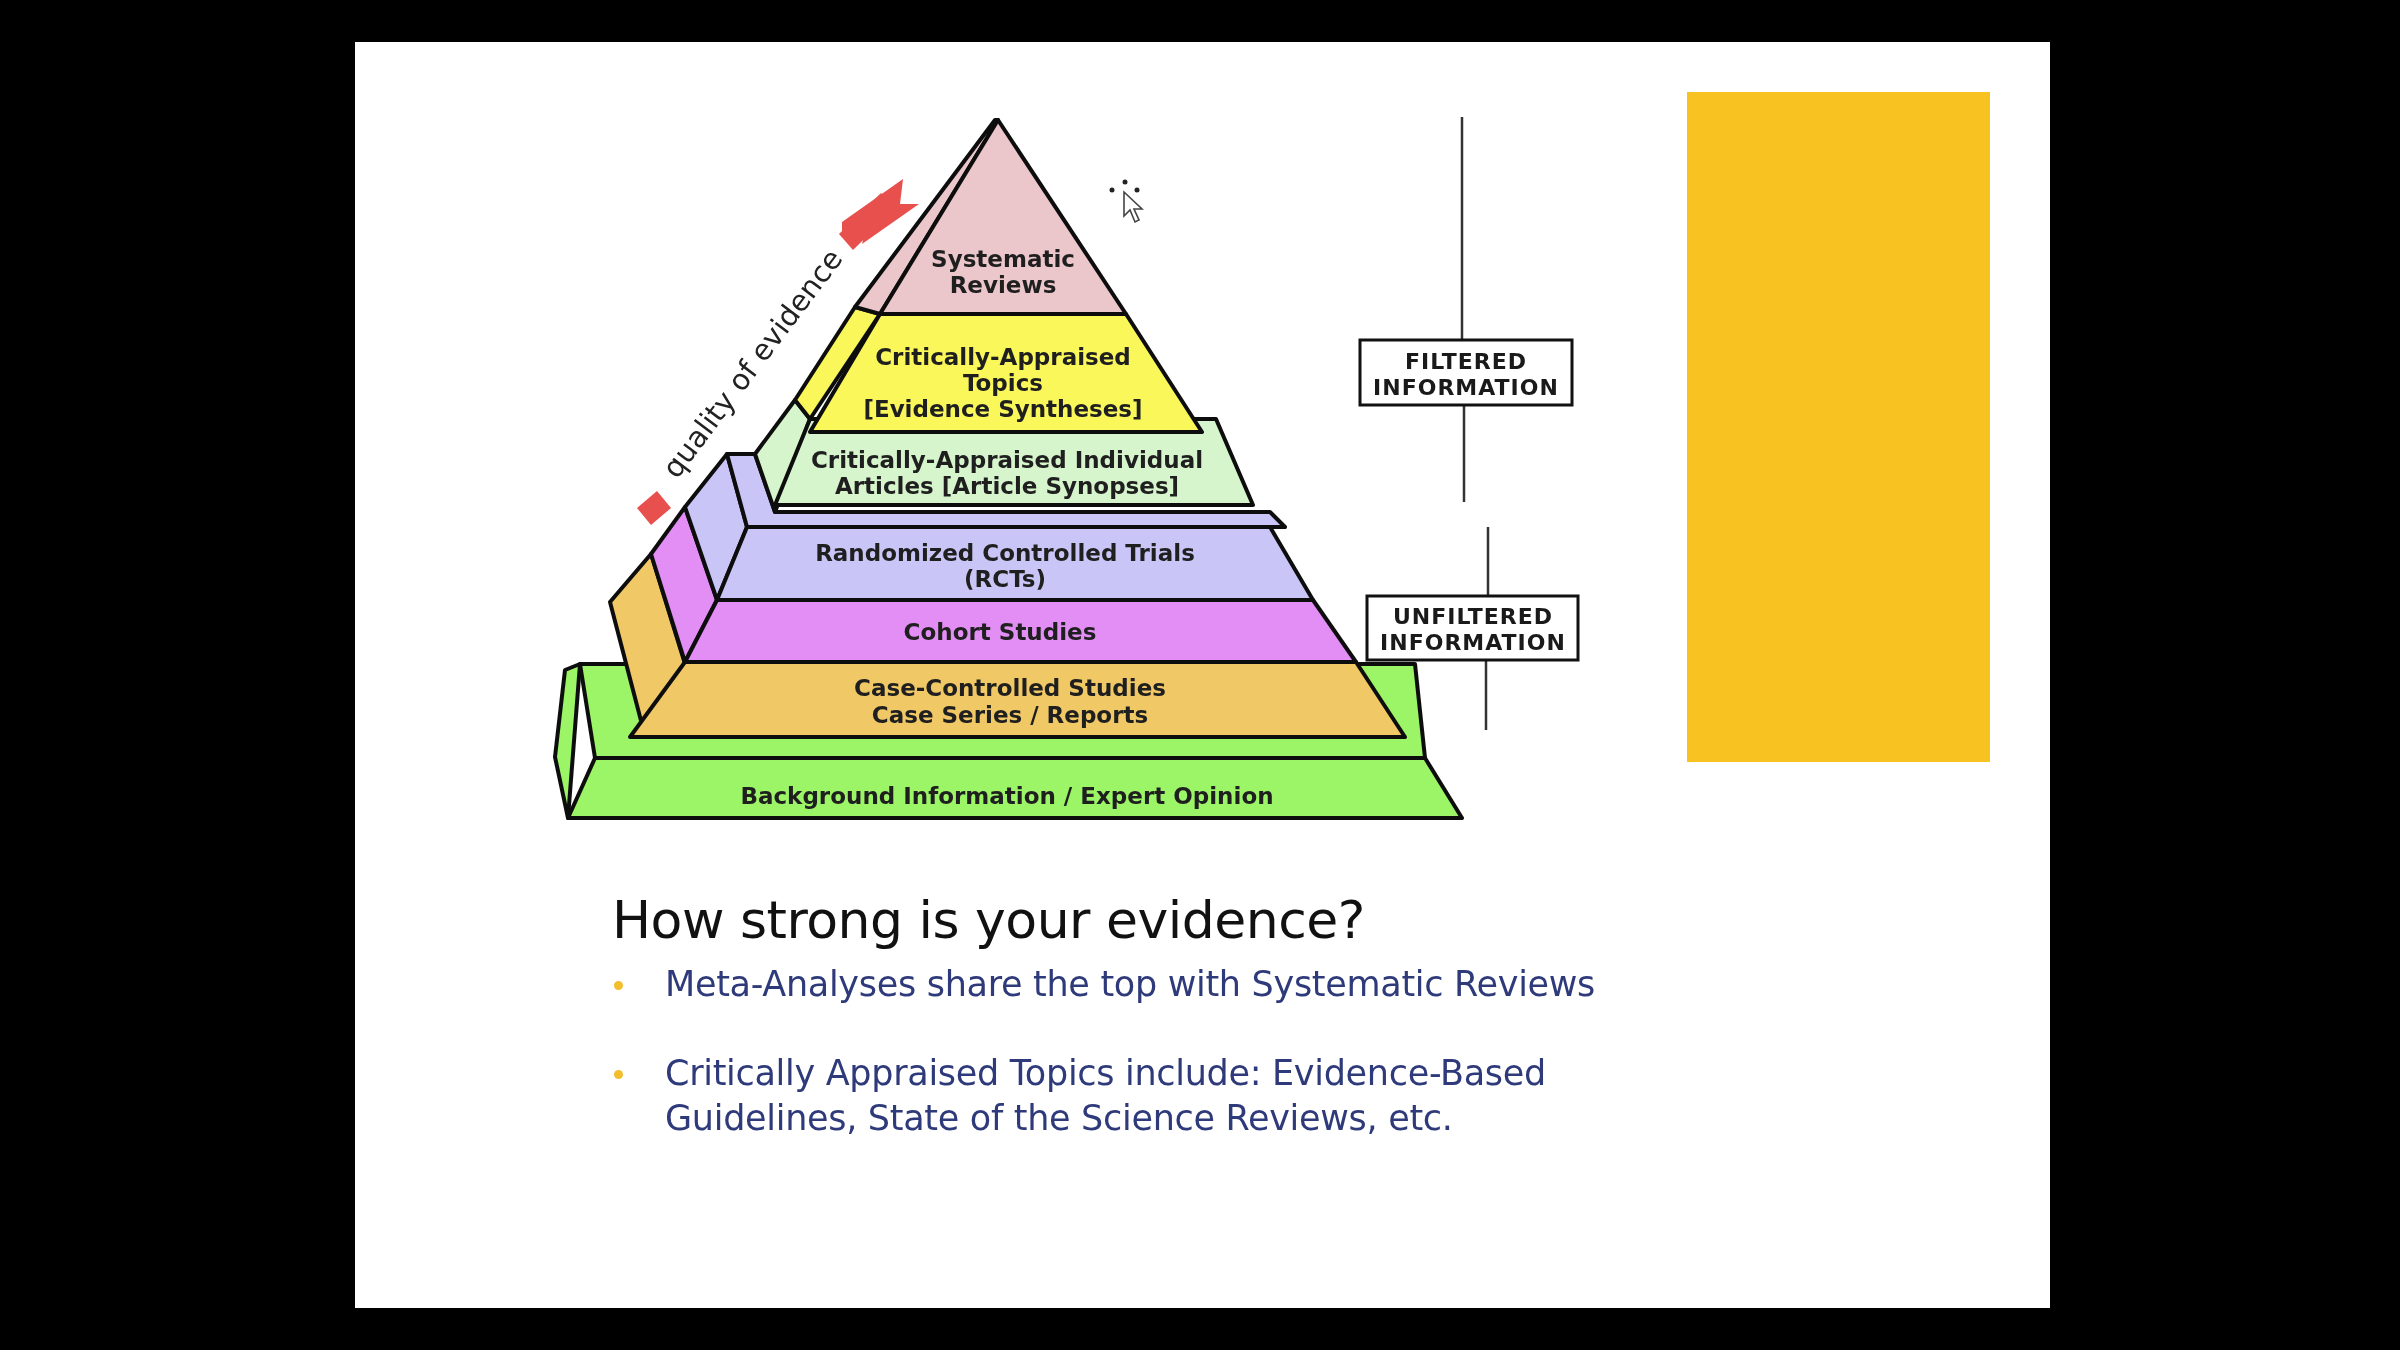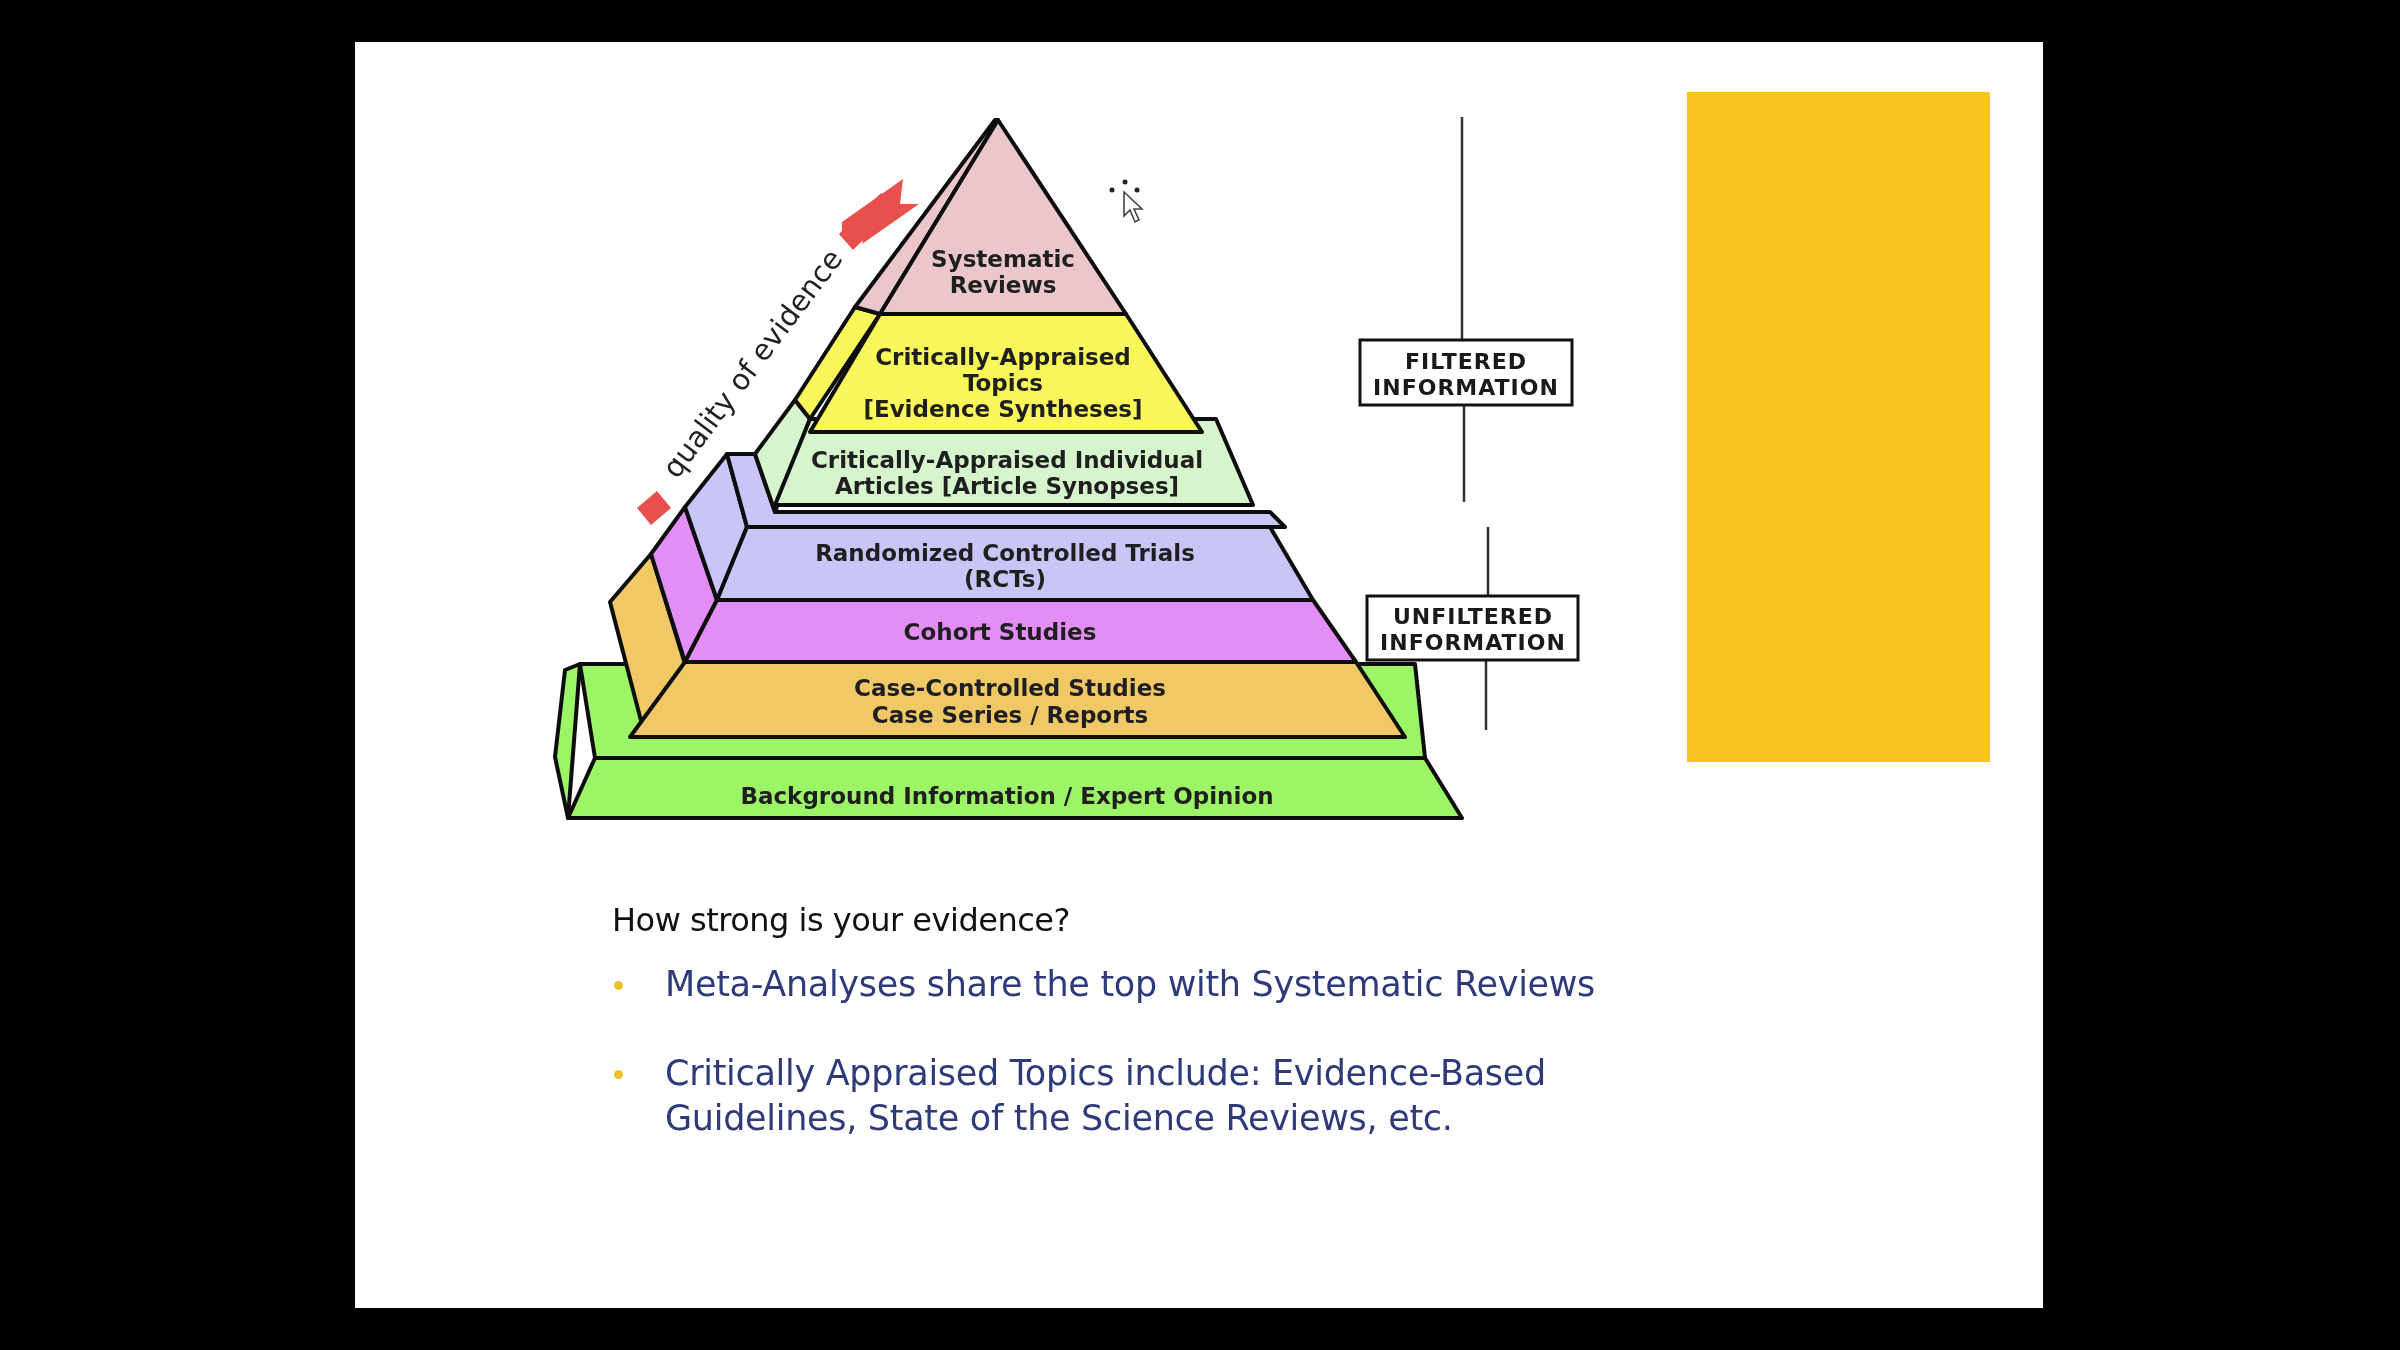--- a/index.html
+++ b/index.html
@@ -8,20 +8,21 @@
       background: #000000;
       position: relative;
       overflow: hidden;
       font-family: "Liberation Sans", sans-serif;
     }
     .slide {
       position: absolute;
       left: 355px; top: 42px;
       width: 1688px; height: 1266px;
       background: #ffffff;
+      padding-left: 7px;
     }
     .accent-block {
       position: absolute;
       left: 1332px; top: 50px;
       width: 303px; height: 670px;
     }
     .diagram {
       position: absolute;
       left: 0; top: 0;
       width: 1688px; height: 900px;
@@ -46,21 +47,21 @@
       font-size: 29px;
       fill: #222;
     }
     .text-block {
       position: absolute;
       left: 257px; top: 850px;
       width: 1100px;
       font-family: "DejaVu Sans", sans-serif;
     }
     .title {
-      font-size: 32px;
+      font-size: 52px;
       color: #111111;
       line-height: 56px;
       letter-spacing: -0.5px;
       font-weight: normal;
     }
     .subtitle {
       font-size: 44px;
       line-height: 56px;
       letter-spacing: -0.5px;
     }

